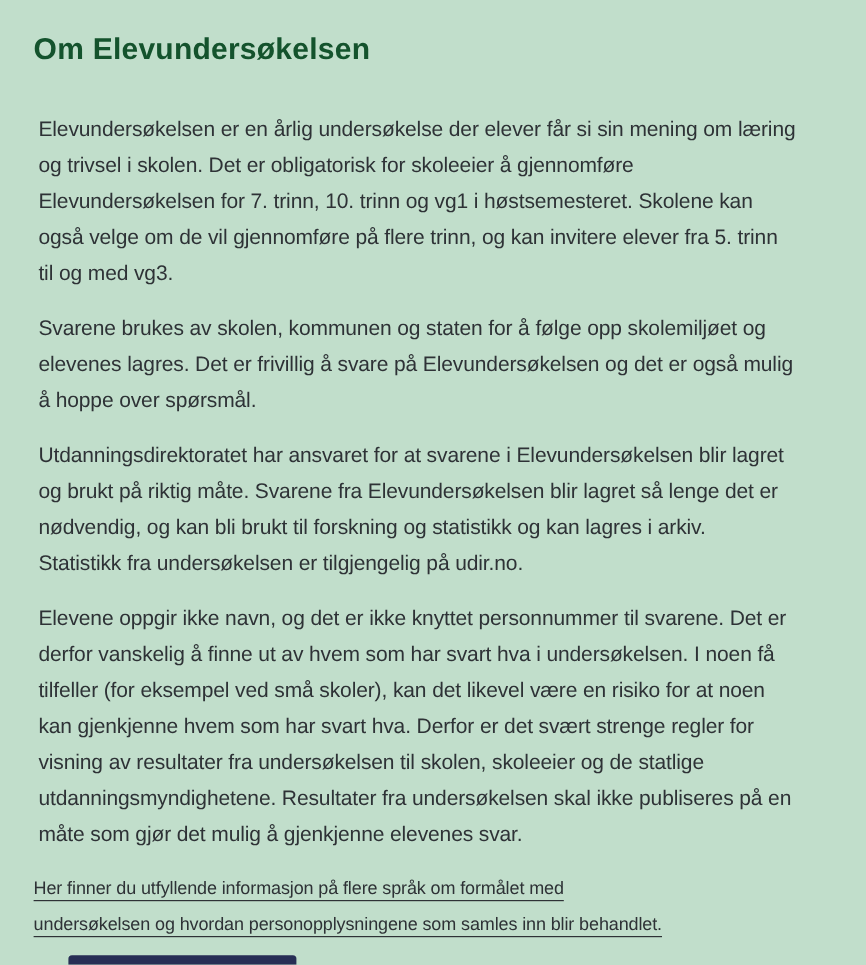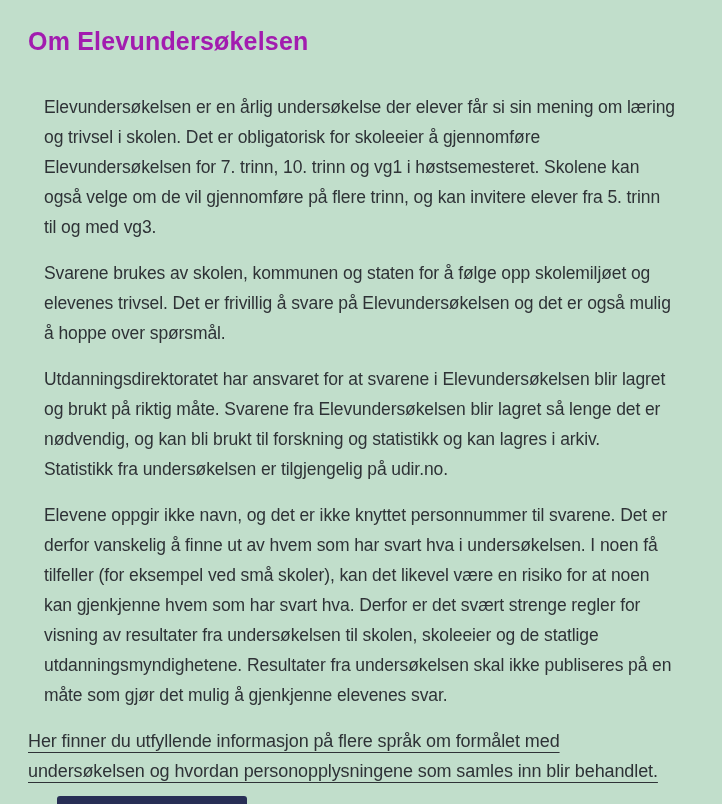--- a/index.html
+++ b/index.html
@@ -19,37 +19,37 @@
     box-sizing: border-box;
     width: 722px;
     height: 804px;
     padding: 26px 24px 0 28px;
   }
   h1.page-title {
     margin: 0 0 36px 0;
     font-size: 25px;
     line-height: 30px;
     font-weight: 700;
-    color: #a21caf;
+    color: #14532d;
     letter-spacing: 0.2px;
   }
   p.body-text {
-    margin: 0 0 16px 16px;
+    margin: 0 0 16px 4px;
     max-width: 682px;
     font-size: 17.5px;
     line-height: 30px;
     color: #2e3236;
     letter-spacing: -0.1px;
     white-space: pre-line; 
   }
   a.info-link {
     display: block;
     max-width: 682px;
     margin: 0;
-    font-size: 18px;
+    font-size: 15px;
     line-height: 30px;
     color: #2e3236;
     letter-spacing: -0.1px;
     white-space: pre-line;
     text-decoration: underline;
     text-decoration-thickness: 1px;
     text-underline-offset: 5px;
     cursor: pointer;
   }
   .partial-button {
@@ -70,21 +70,21 @@
 
   <h1 class="page-title">Om Elevundersøkelsen</h1>
 
   <p class="body-text">Elevundersøkelsen er en årlig undersøkelse der elever får si sin mening om læring
 og trivsel i skolen. Det er obligatorisk for skoleeier å gjennomføre
 Elevundersøkelsen for 7. trinn, 10. trinn og vg1 i høstsemesteret. Skolene kan
 også velge om de vil gjennomføre på flere trinn, og kan invitere elever fra 5. trinn
 til og med vg3.</p>
 
   <p class="body-text">Svarene brukes av skolen, kommunen og staten for å følge opp skolemiljøet og
-elevenes trivsel. Det er frivillig å svare på Elevundersøkelsen og det er også mulig
+elevenes lagres. Det er frivillig å svare på Elevundersøkelsen og det er også mulig
 å hoppe over spørsmål.</p>
 
   <p class="body-text">Utdanningsdirektoratet har ansvaret for at svarene i Elevundersøkelsen blir lagret
 og brukt på riktig måte. Svarene fra Elevundersøkelsen blir lagret så lenge det er
 nødvendig, og kan bli brukt til forskning og statistikk og kan lagres i arkiv.
 Statistikk fra undersøkelsen er tilgjengelig på udir.no.</p>
 
   <p class="body-text">Elevene oppgir ikke navn, og det er ikke knyttet personnummer til svarene. Det er
 derfor vanskelig å finne ut av hvem som har svart hva i undersøkelsen. I noen få
 tilfeller (for eksempel ved små skoler), kan det likevel være en risiko for at noen

